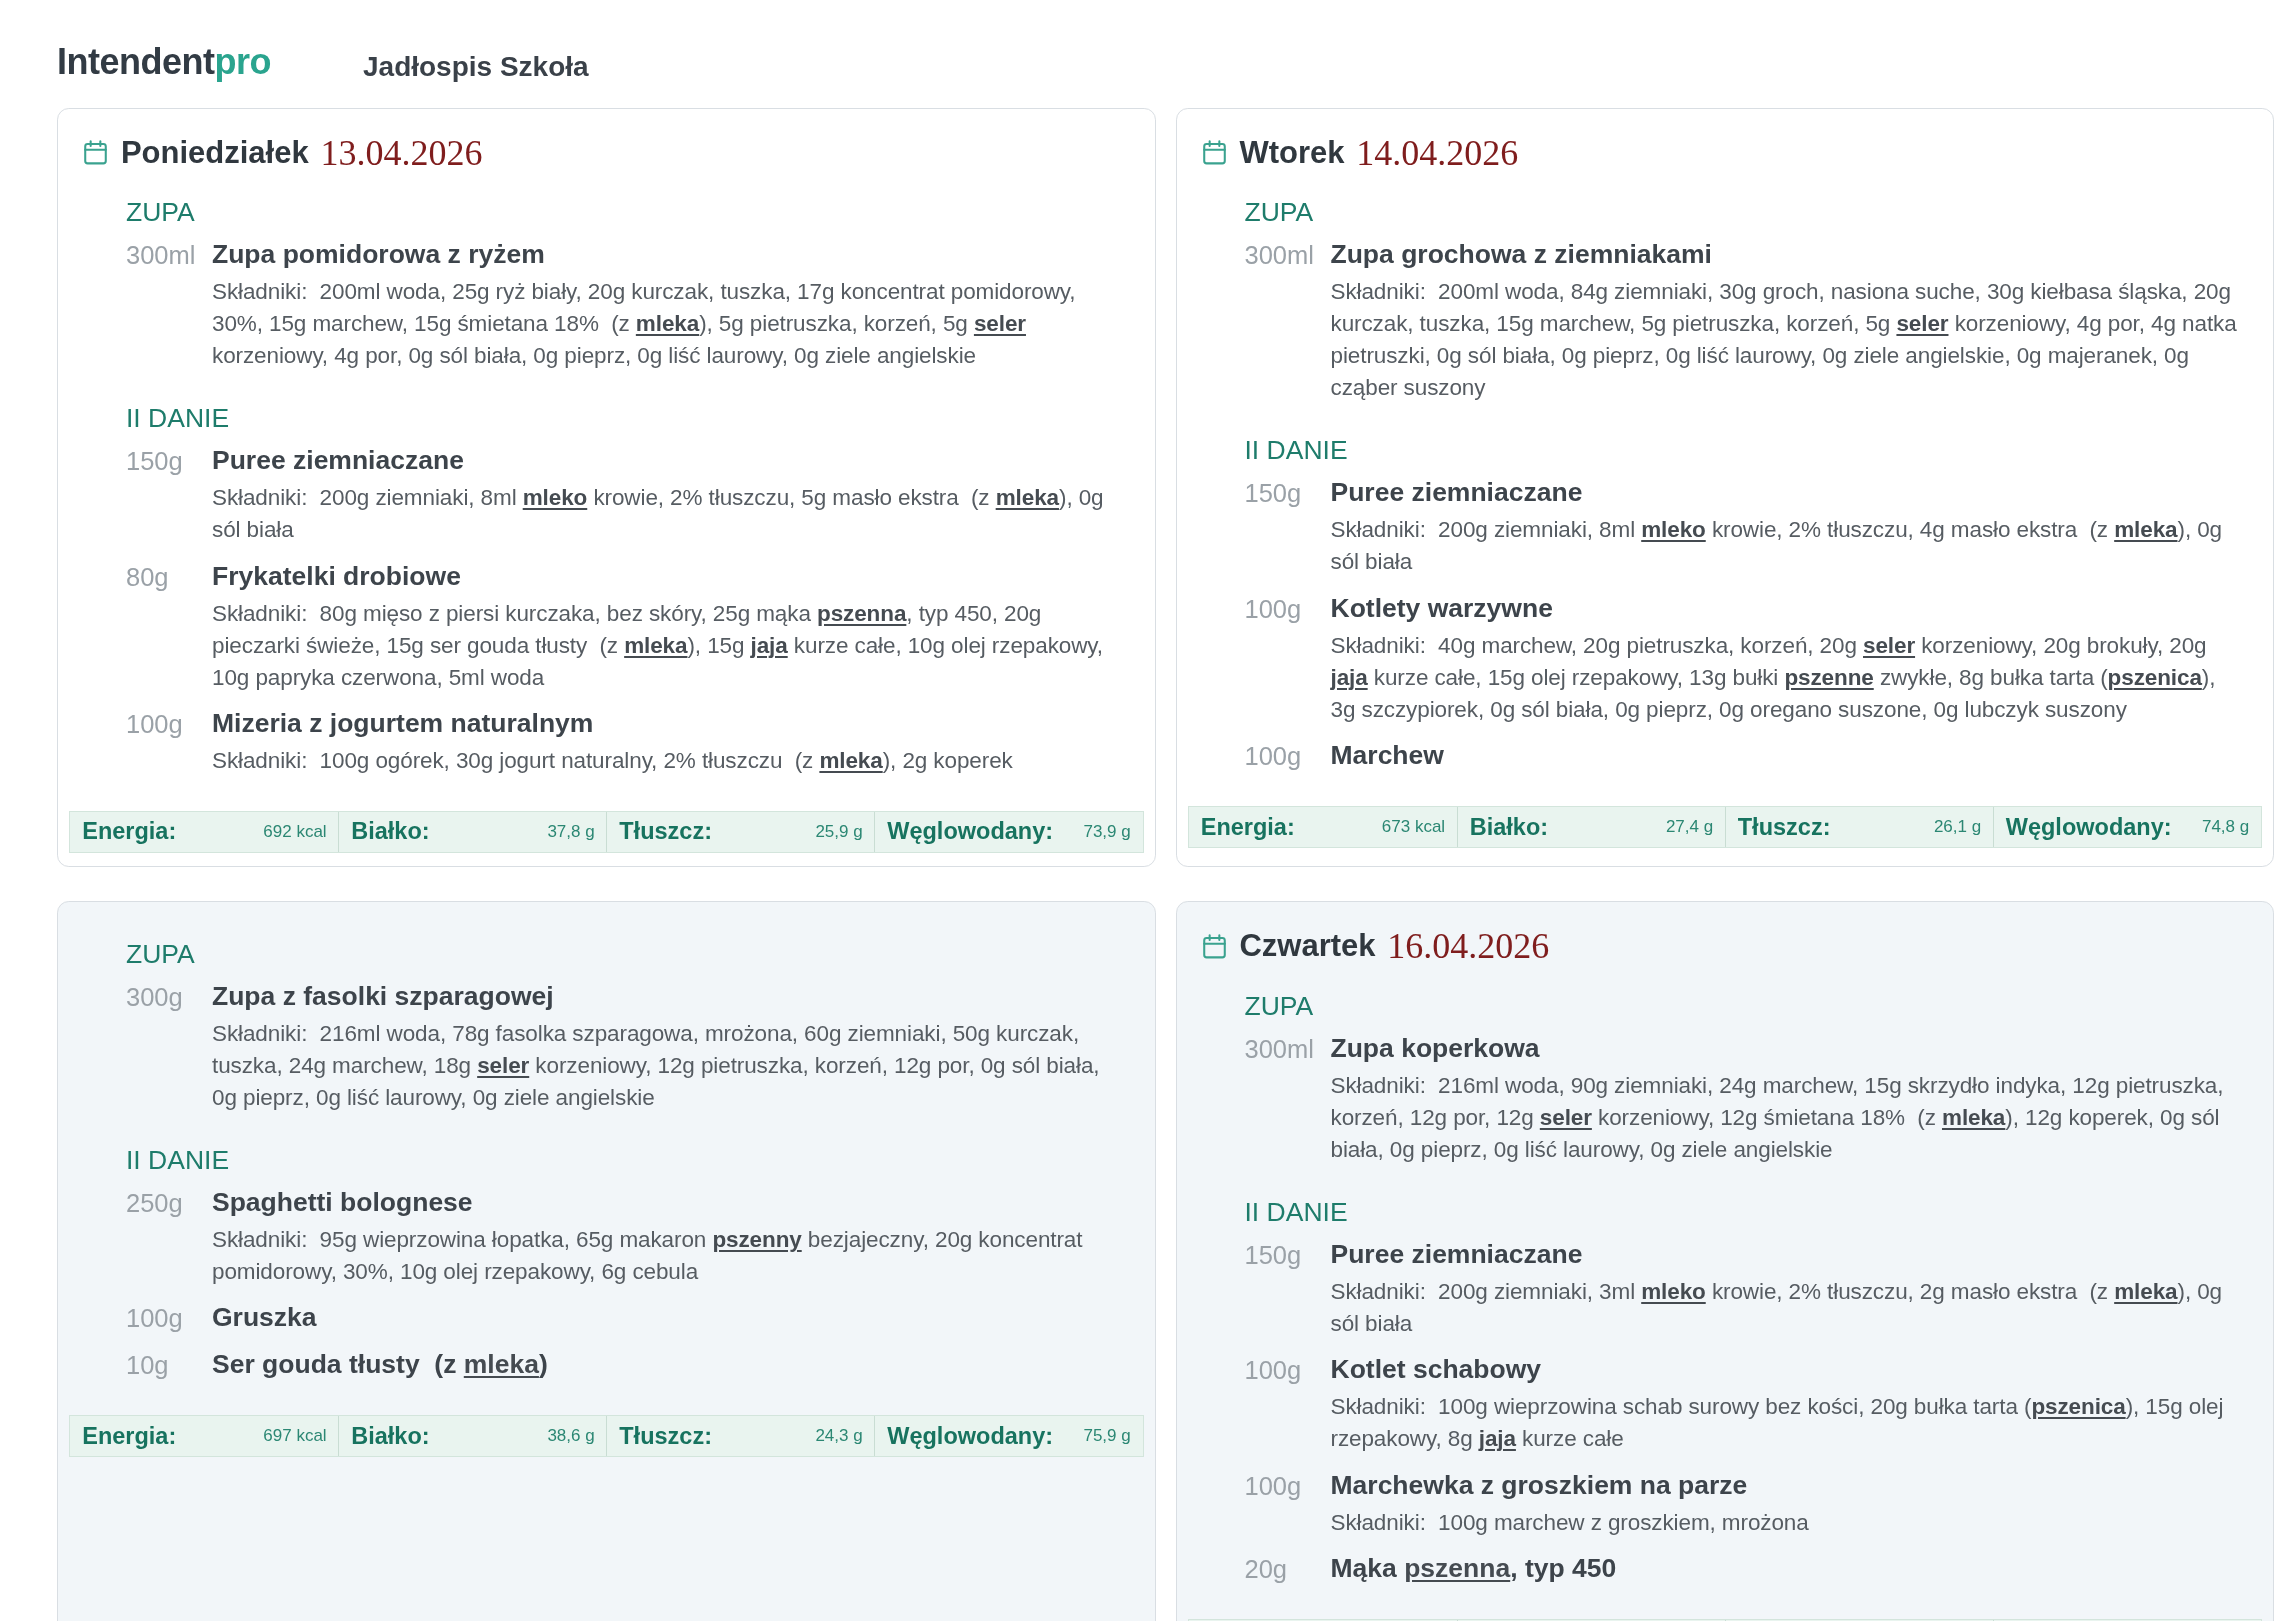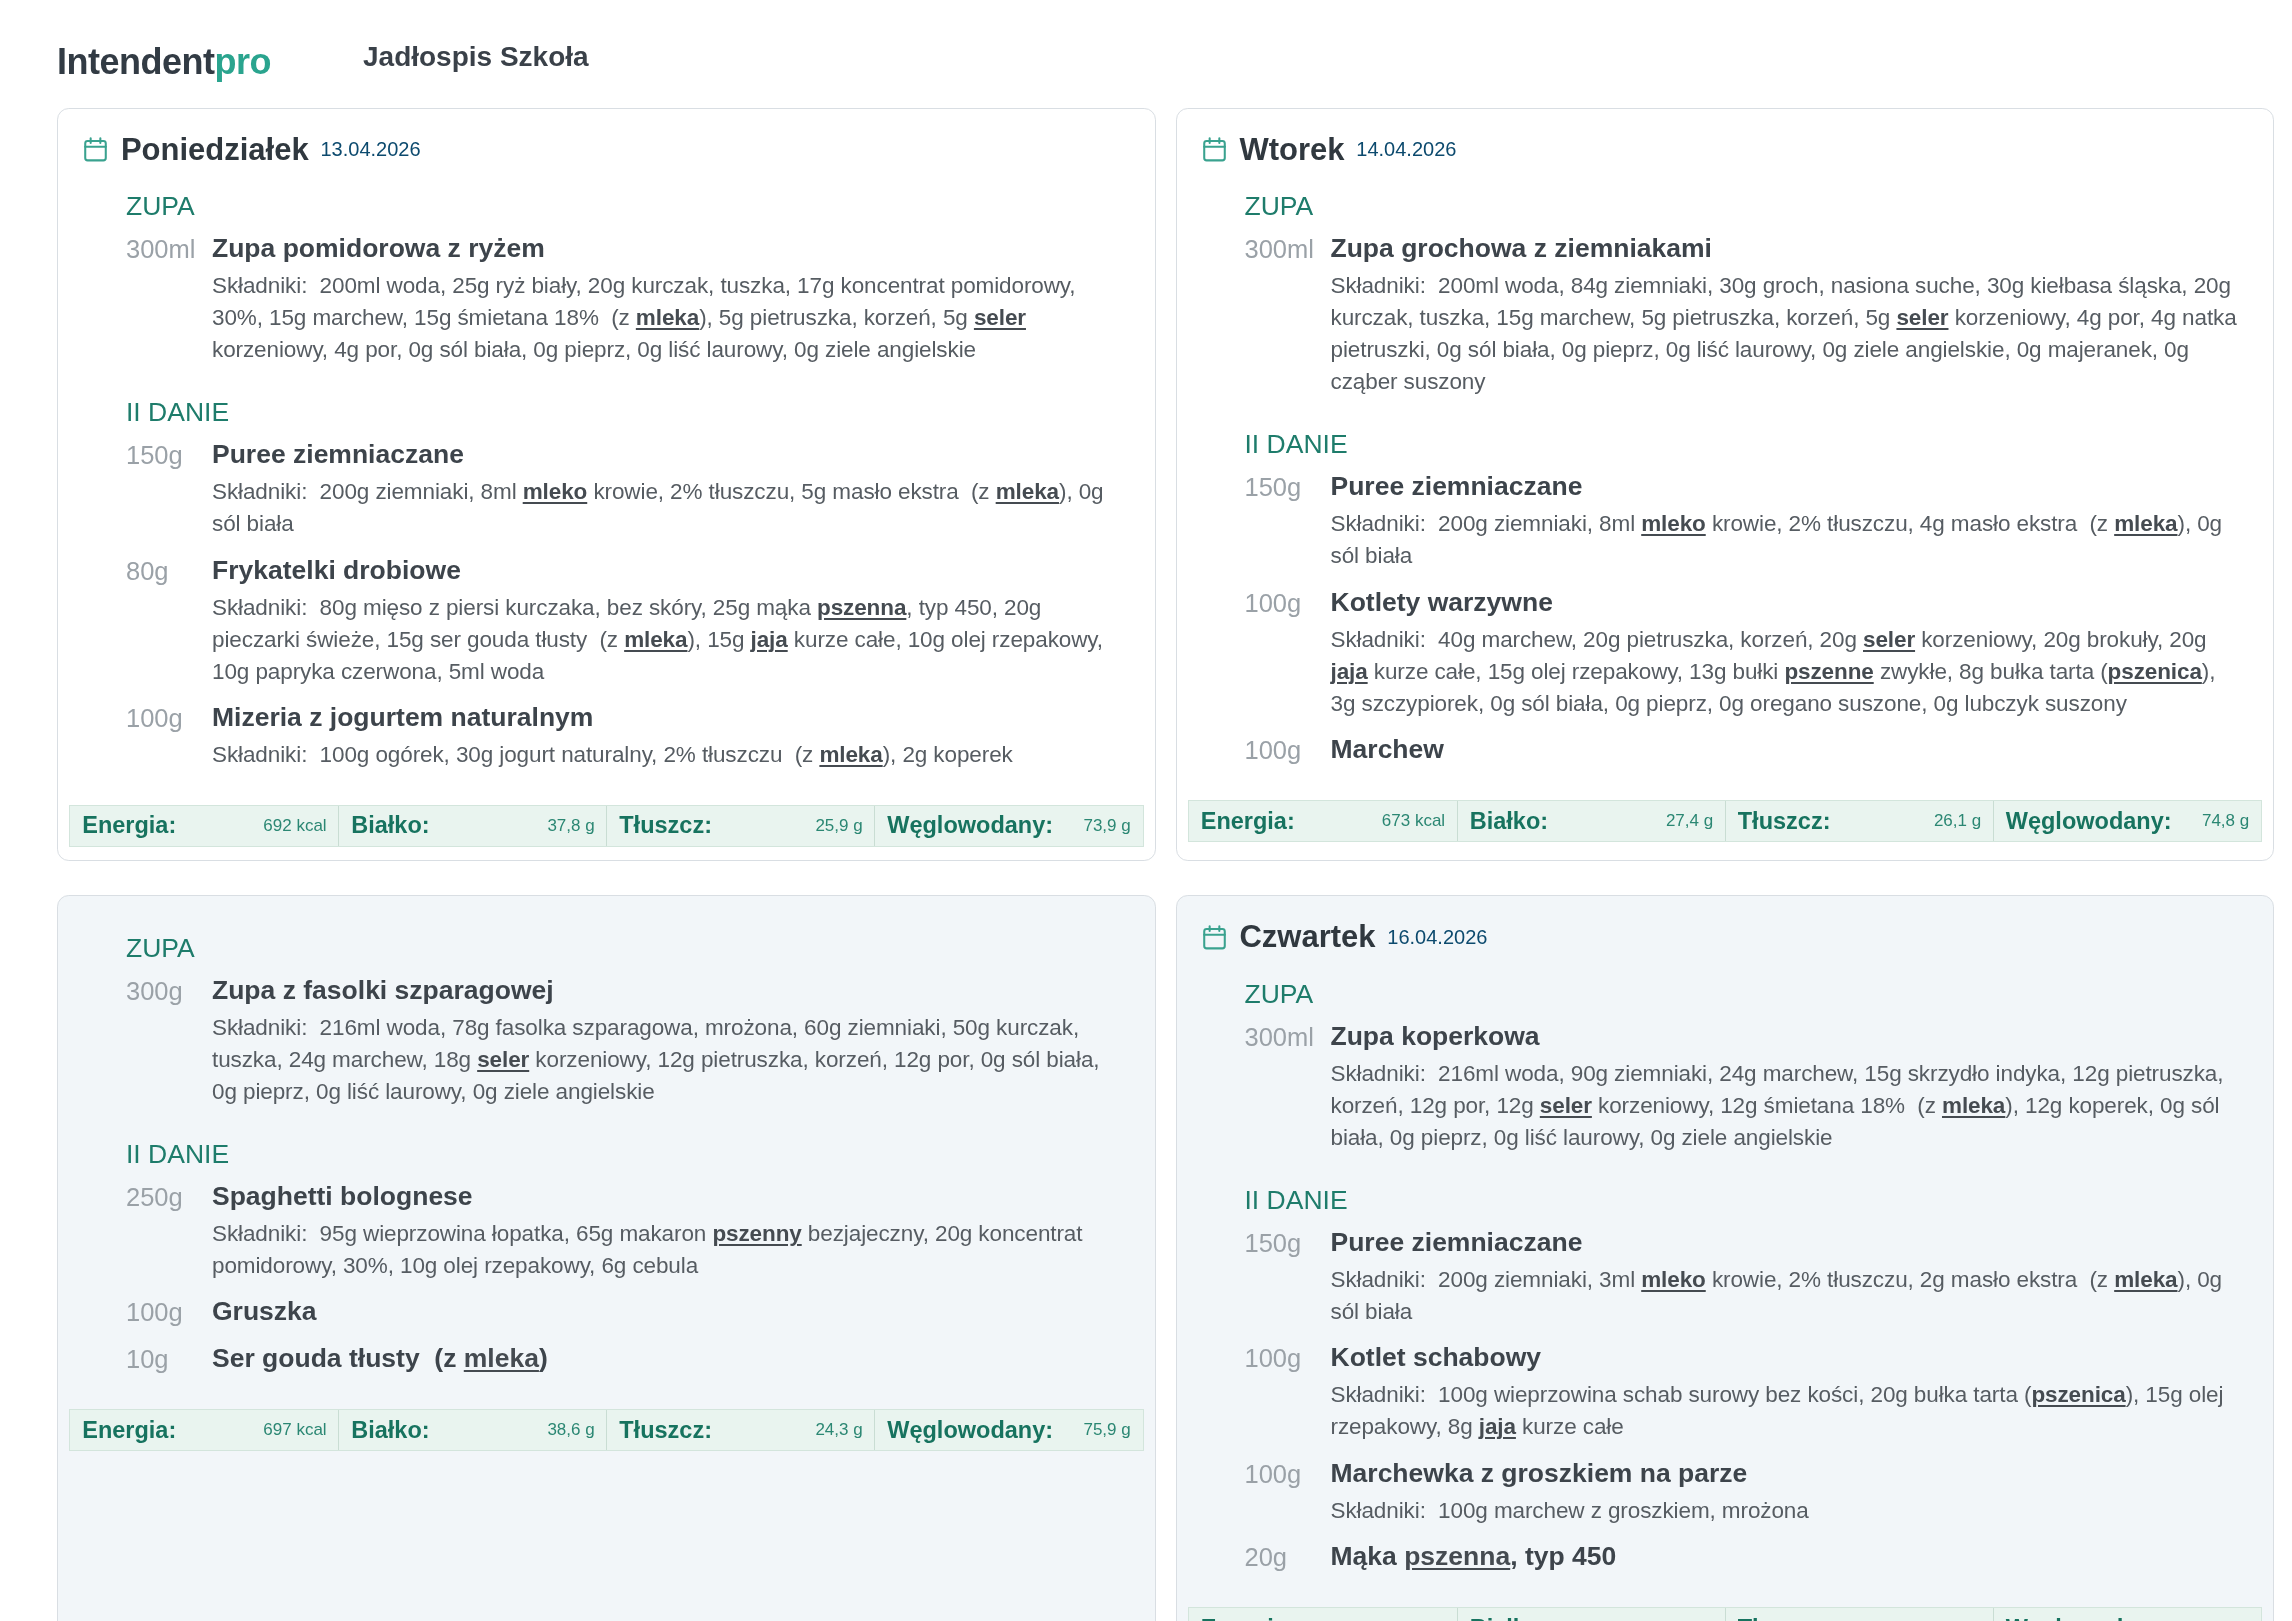--- a/index.html
+++ b/index.html
@@ -10,21 +10,21 @@
     color:#3e454c;
   }
   :root{
     --accent:#1e7c6b; --logo-teal:#2aa48e; --logo-dark:#323b44;
     --nut-bg:#e9f4ef; --nut-label:#17735f; --nut-value:#2b8773;
     --card-border:#d9dee3; --card-tint:#f2f6f9; --icon:#3aa28f;
   }
 
   
   .topbar{
-    display:flex; align-items:flex-start;
+    display:flex; align-items:flex-end;
     padding:41px 27.4px 0 57px;
   }
   .logo{ font-size:36px; font-weight:700; letter-spacing:-0.5px; white-space:nowrap;}
   .logo-main{ color:var(--logo-dark); }
   .logo-pro{ color:var(--logo-teal); }
   .doc-title{ margin:0 0 0 92px; font-size:28px; font-weight:700; color:#3a4149; white-space:nowrap;}
   .allergen-note{ margin-left:auto; font-size:23.5px; color:#41474d; white-space:nowrap; }
   .note-highlight{ font-weight:700; text-decoration:underline; text-underline-offset:2.9px; }
 
   
@@ -38,21 +38,21 @@
     border-radius:11.8px;
     background:#ffffff;
     padding:19.6px 29px 12.7px 29px;
     display:flex; flex-direction:column;
   }
   .card.tinted{ background:var(--card-tint); }
 
   .card-head{ display:flex; align-items:center; margin:3.9px 0 5.9px -5.9px; }
   .cal-icon{ width:29px; height:29px; flex:0 0 29px; margin-right:10.8px; display:inline-flex; }
   .day-name{ font-size:31px; font-weight:700; color:#30383f; }
-  .day-date{ font-size:20px; color:#0c4a6e; margin-left:11.8px; }
+  .day-date{ font-size:36px; color:#7f1d1d; margin-left:11.8px;font-family:Liberation Serif, serif; }
 
   .section-label{
     color:var(--accent); font-size:26.5px; font-weight:400;
     margin:17.6px 0 9.8px 39px;
   }
   .dish-row{
     display:grid; grid-template-columns:86px 1fr;
     margin:0 0 13.7px 39px;
   }
   .dish-amount{ font-size:25.5px; color:#9aa1a7; padding-top:2.9px; }

